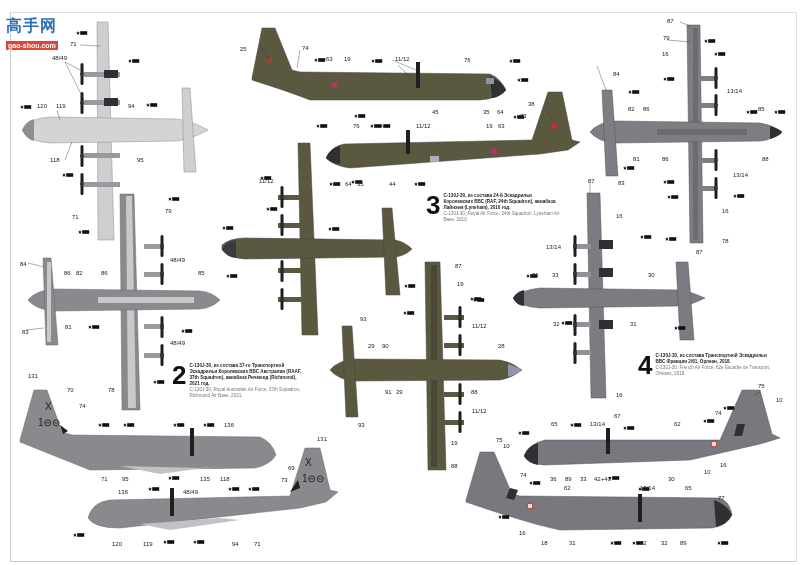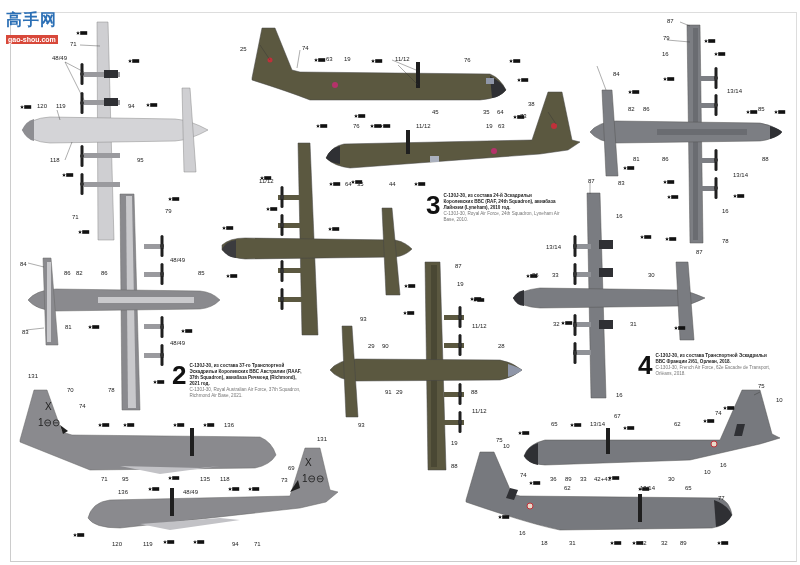--- a/index.html
+++ b/index.html
@@ -1,20 +1,20 @@
 <!DOCTYPE html>
 <html><head>
 <meta charset="utf-8">
 <style>
   html, body { margin:0; padding:0; background:#ffffff; }
   body { width:800px; height:565px; position:relative; overflow:hidden; font-family:"Liberation Sans", sans-serif; }
   .sheet { position:absolute; left:10px; top:12px; width:785px; height:548px; border-left:1px solid #ccc; border-top:1px solid #ddd; border-right:1px solid #ddd; border-bottom:1px solid #ccc; }
   svg.art { position:absolute; left:0; top:0; }
   .lbl { font-size:6px; fill:#222; font-family:"Liberation Sans", sans-serif; }
-  .logo { position:absolute; left:6px; top:12px; width:64px; height:30px; }
+  .logo { position:absolute; left:6px; top:18px; width:64px; height:30px; }
   .logo .cn { font-size:16px; font-weight:bold; color:#2b6fb5; font-family:"DejaVu Sans", sans-serif; letter-spacing:1px; line-height:16px; }
   .logo .url { font-size:7px; font-weight:bold; color:#fff; background:#d8483a; padding:0 2px; line-height:9px; display:inline-block; }
   .caption { position:absolute; display:flex; align-items:flex-start; }
   .caption .num { font-size:26px; font-weight:bold; line-height:24px; color:#111; margin-right:3px; font-family:"Liberation Sans", sans-serif; }
   .caption .txt { font-size:4.6px; line-height:6px; color:#222; width:118px; }
   .caption .ru { font-weight:bold; display:block; }
   .caption .en { color:#777; display:block; }
 </style>
 </head>
 <body>

